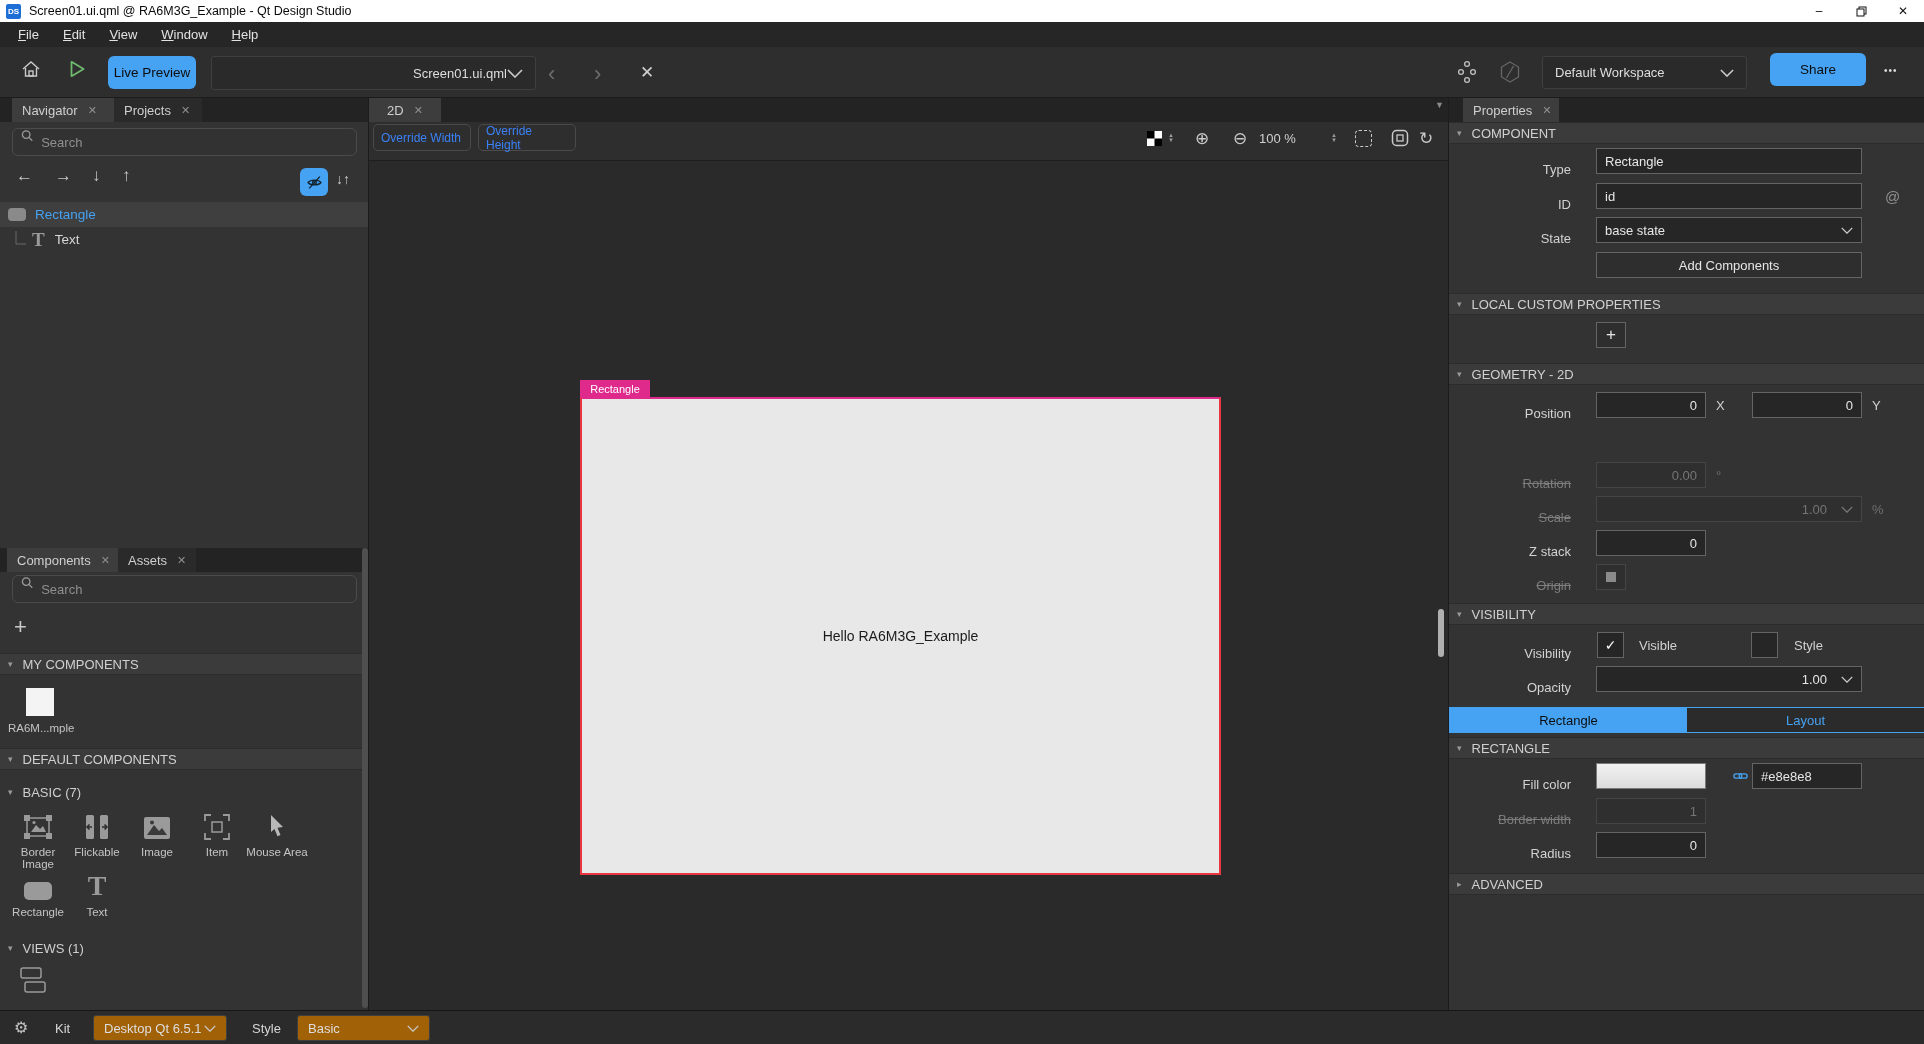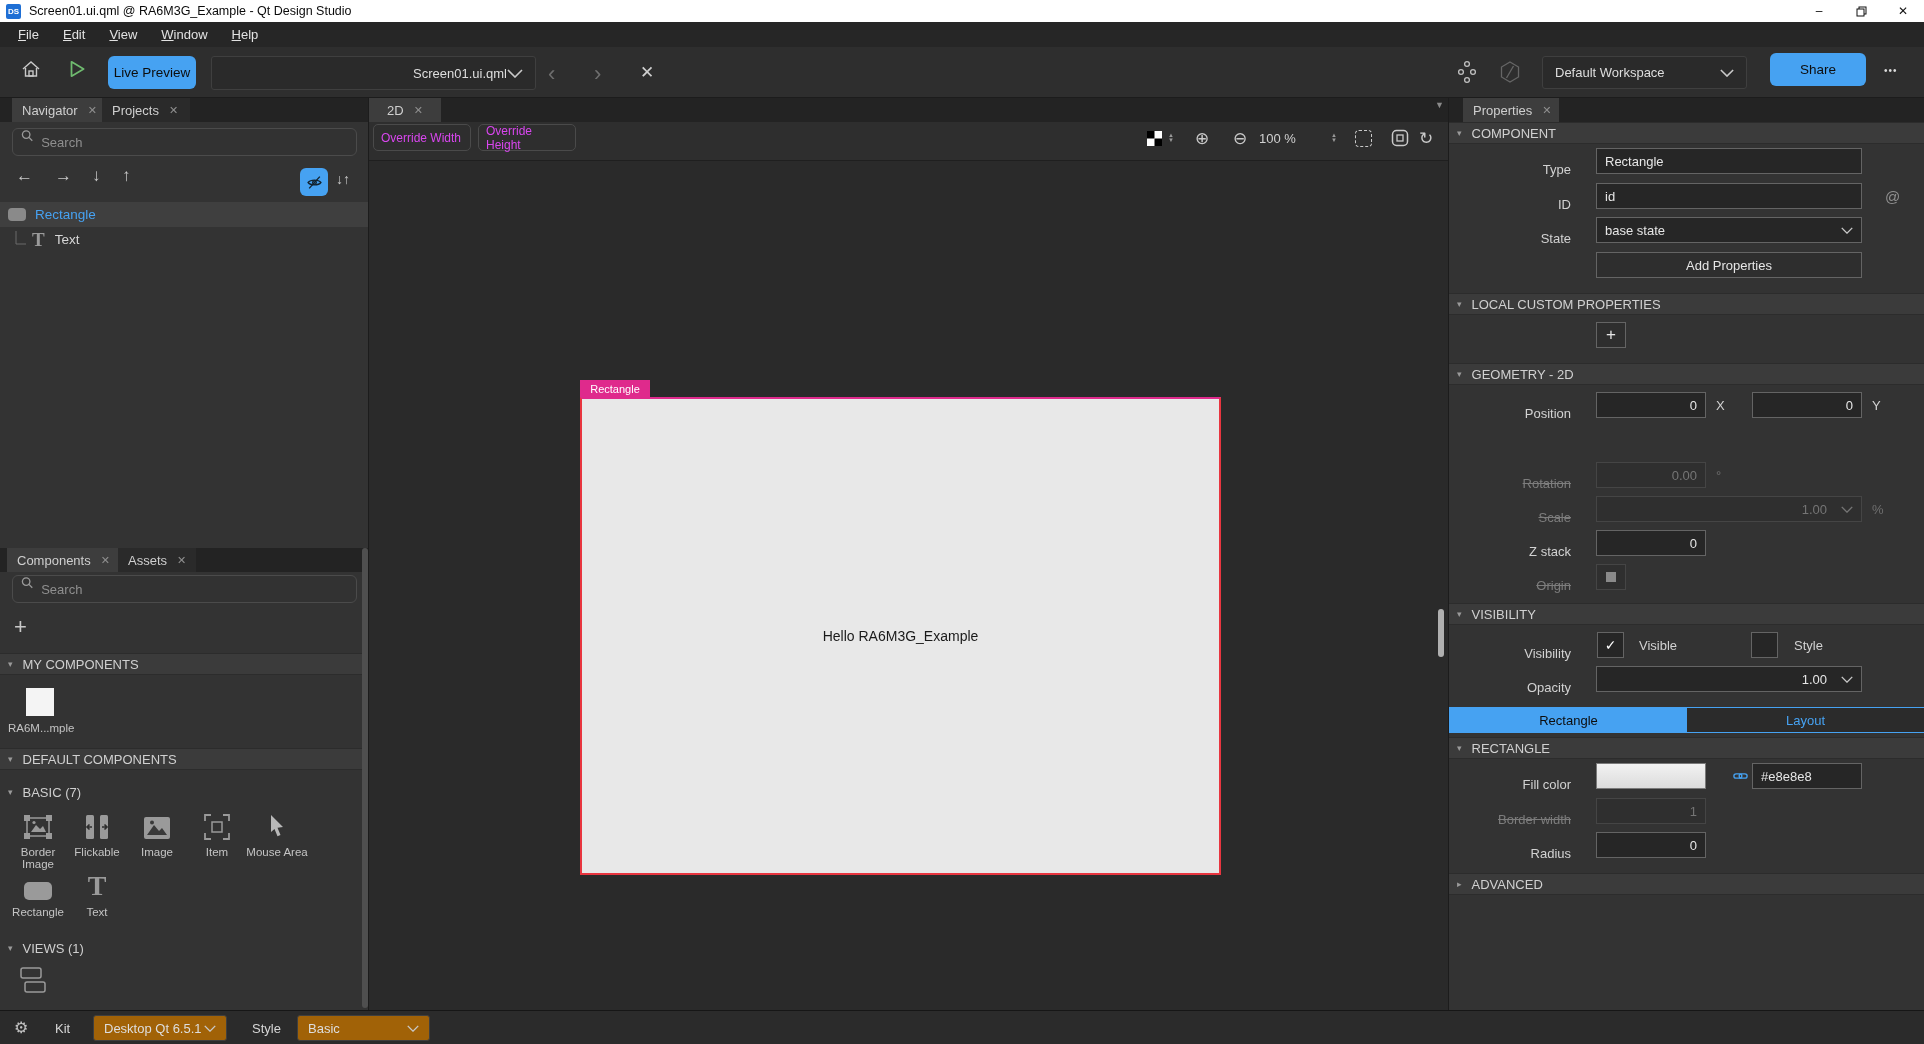--- a/index.html
+++ b/index.html
@@ -35,21 +35,21 @@
   .search input::placeholder{color:#8f8f8f}
   .sec-header{position:absolute;left:0;width:100%;height:22px;background:#3b3b3b;border-top:1px solid #2c2c2c;border-bottom:1px solid #2c2c2c;display:flex;align-items:center;gap:10px;padding-left:8px;font-size:13px;color:#d0d0d0}
   .sub-header{position:absolute;left:0;width:100%;height:20px;display:flex;align-items:center;gap:10px;padding-left:8px;font-size:13px;color:#cfcfcf}
   .caret{color:#9a9a9a;font-size:9px}
   .arrow-btn{color:#c8c8c8;font-size:17px}
   .tree-row{position:absolute;left:0;width:100%;height:25px;display:flex;align-items:center}
   .comp-item{position:absolute;text-align:center;color:#c4c4c4;font-size:11.5px}
   .comp-item .ic{height:30px;display:flex;align-items:flex-end;justify-content:center;margin-bottom:6px}
   
   .cv-toolbar{position:absolute;left:0;top:24px;width:100%;height:38px;background:#2e2e2e}
-  .ovr{position:absolute;top:2px;height:27px;width:98px;background:#2e2e2e;border:1px solid #4a4a4a;border-radius:5px;color:#d946ef;font-size:12px;padding:0 7px;display:flex;align-items:center}
+  .ovr{position:absolute;top:2px;height:27px;width:98px;background:#2e2e2e;border:1px solid #4a4a4a;border-radius:5px;color:#3b82f6;font-size:12px;padding:0 7px;display:flex;align-items:center}
   .cvt-ic{position:absolute;top:4px;height:24px;display:flex;align-items:center;justify-content:center;color:#c9c9c9}
   .spin{display:flex;flex-direction:column;font-size:6px;line-height:5px;color:#9a9a9a}
   .artboard-label{position:absolute;left:211px;top:219px;width:70px;height:17px;background:#df2a8c;color:#fff;font-size:11px;display:flex;align-items:center;justify-content:center}
   .artboard{position:absolute;left:211px;top:236px;width:641px;height:478px;background:#e8e8e8;border:2px solid #e8353f;border-top-color:#df2a8c;display:flex;align-items:center;justify-content:center}
   .artboard .txt{color:#1a1a1a;font-size:14px}
   .scroll-thumb{position:absolute;background:#b0b0b0;border-radius:3px}
   
   .prow{position:absolute;left:0;width:100%;height:26px}
   .plabel{position:absolute;left:0;top:8px;width:122px;height:26px;display:flex;align-items:center;justify-content:flex-end;color:#d2d2d2;font-size:13px}
   .pinput{position:absolute;top:0;height:26px;background:#262626;border:1px solid #646464;color:#e6e6e6;font-size:13px;display:flex;align-items:center;padding:0 8px}
@@ -154,21 +154,21 @@
   </div>
   <div class="btn-blue" style="position:absolute;left:1770px;top:6px;width:96px;height:33px">Share</div>
   <div class="tb-icon" style="left:1884px;top:18px;font-size:10px;letter-spacing:1px;color:#dcdcdc">
       <span>•••</span>
     </div>
 </div>
 
 <div class="left-panel">
 
   <div class="tabstrip" style="top:0">
-    <div class="tab active" style="margin-left:12px;width:90px">
+    <div class="tab active" style="margin-left:12px;width:102px">
       <span>Navigator</span>
         <span class="x">✕</span>
     </div>
     <div class="tab" style="width:88px">
       <span>Projects</span>
         <span class="x">✕</span>
     </div>
   </div>
 
   <div class="search" style="left:12px;top:30px;width:345px">
@@ -410,21 +410,21 @@
   <div class="prow" style="top:119px">
     <div class="plabel">State</div>
     <div class="pinput in-full" style="justify-content:space-between">
       <span>base state</span>
       <svg width="12" height="7" viewBox="0 0 16 9" fill="none" stroke="#c9c9c9" stroke-width="1.8">
           <path d="M1 1 L8 8 L15 1"></path>
         </svg>
     </div>
   </div>
   <div class="prow" style="top:154px">
-    <div class="pinput in-full" style="justify-content:center;background:#2e2e2e">Add Properties</div>
+    <div class="pinput in-full" style="justify-content:center;background:#2e2e2e">Add Components</div>
   </div>
 
   <div class="sec-header" style="top:195px">
     <span class="caret">▾</span>
     <span>LOCAL CUSTOM PROPERTIES</span>
   </div>
   <div class="prow" style="top:224px">
     <div class="pinput" style="left:147px;width:30px;justify-content:center;font-size:17px;background:#2e2e2e">+</div>
   </div>
 

